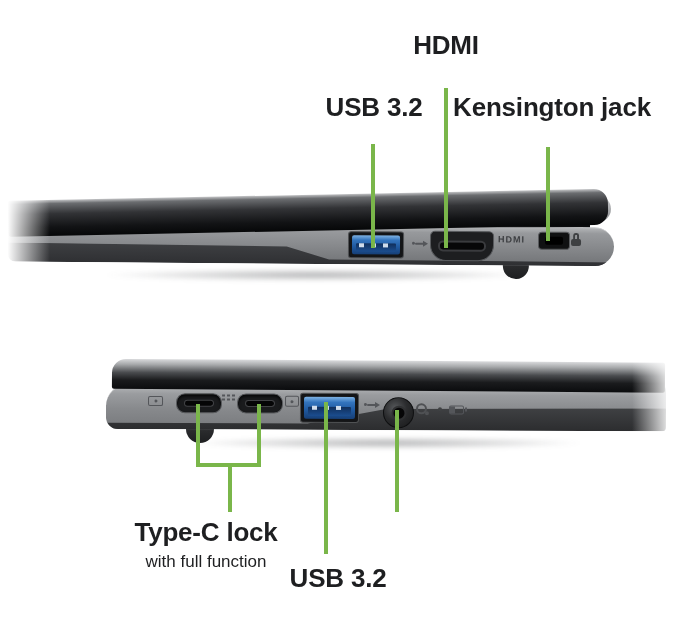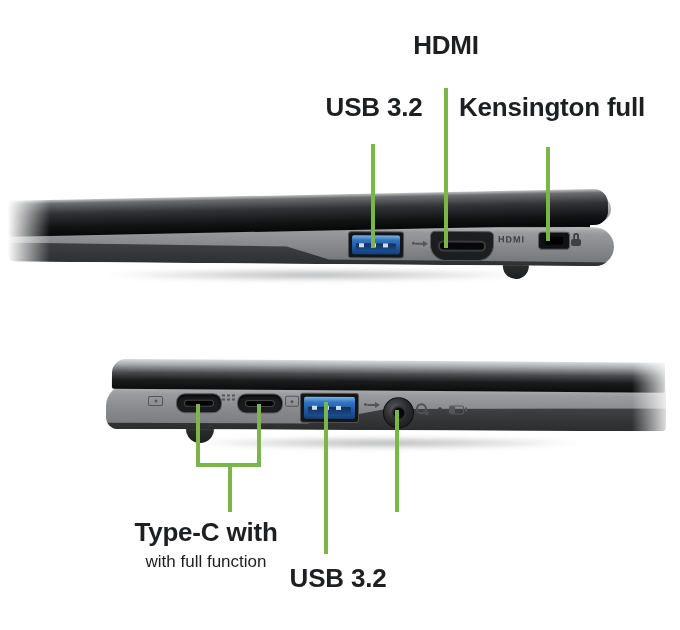--- a/index.html
+++ b/index.html
@@ -120,21 +120,21 @@
   .bat-fill{position:absolute;left:1px;top:1px;bottom:1px;width:5px;background:#54565a;}
   .bat-nub{position:absolute;right:-3px;top:2px;width:2px;height:4px;background:#54565a;}
 </style>
 </head>
 <body>
 
 <div class="stage">
 
   <div class="lbl" style="left:446px;top:30px;">HDMI</div>
   <div class="lbl" style="left:374px;top:92px;">USB 3.2</div>
-  <div class="lbl" style="left:552px;top:92px;">Kensington full</div>
+  <div class="lbl" style="left:552px;top:92px;">Kensington jack</div>
 
   <div class="callout" style="left:444px;top:88px;height:160px;"></div>
   <div class="callout" style="left:371px;top:144px;height:104px;"></div>
   <div class="callout" style="left:546px;top:147px;height:94px;"></div>
 
   <div>
     <div class="shadow shadow-top"></div>
     <div class="foot foot-top"></div>
     <div class="hinge hinge-top"></div>
     <div class="seam seam-top"></div>
@@ -241,17 +241,17 @@
     <div class="fade fade-right"></div>
   </div>
 
   <div class="callout" style="left:196px;top:404px;height:63px;"></div>
   <div class="callout" style="left:257px;top:404px;height:63px;"></div>
   <div class="callout h" style="left:196px;top:463px;width:65px;"></div>
   <div class="callout" style="left:228px;top:467px;height:45px;"></div>
   <div class="callout" style="left:324px;top:402px;height:152px;"></div>
   <div class="callout" style="left:395px;top:410px;height:102px;"></div>
 
-  <div class="lbl" style="left:206px;top:517px;">Type-C with</div>
+  <div class="lbl" style="left:206px;top:517px;">Type-C lock</div>
   <div class="lbl sub" style="left:206px;top:551px;text-align:right;">with full function</div>
   <div class="lbl" style="left:338px;top:563px;">USB 3.2</div>
 
 </div>
 
 </body></html>

